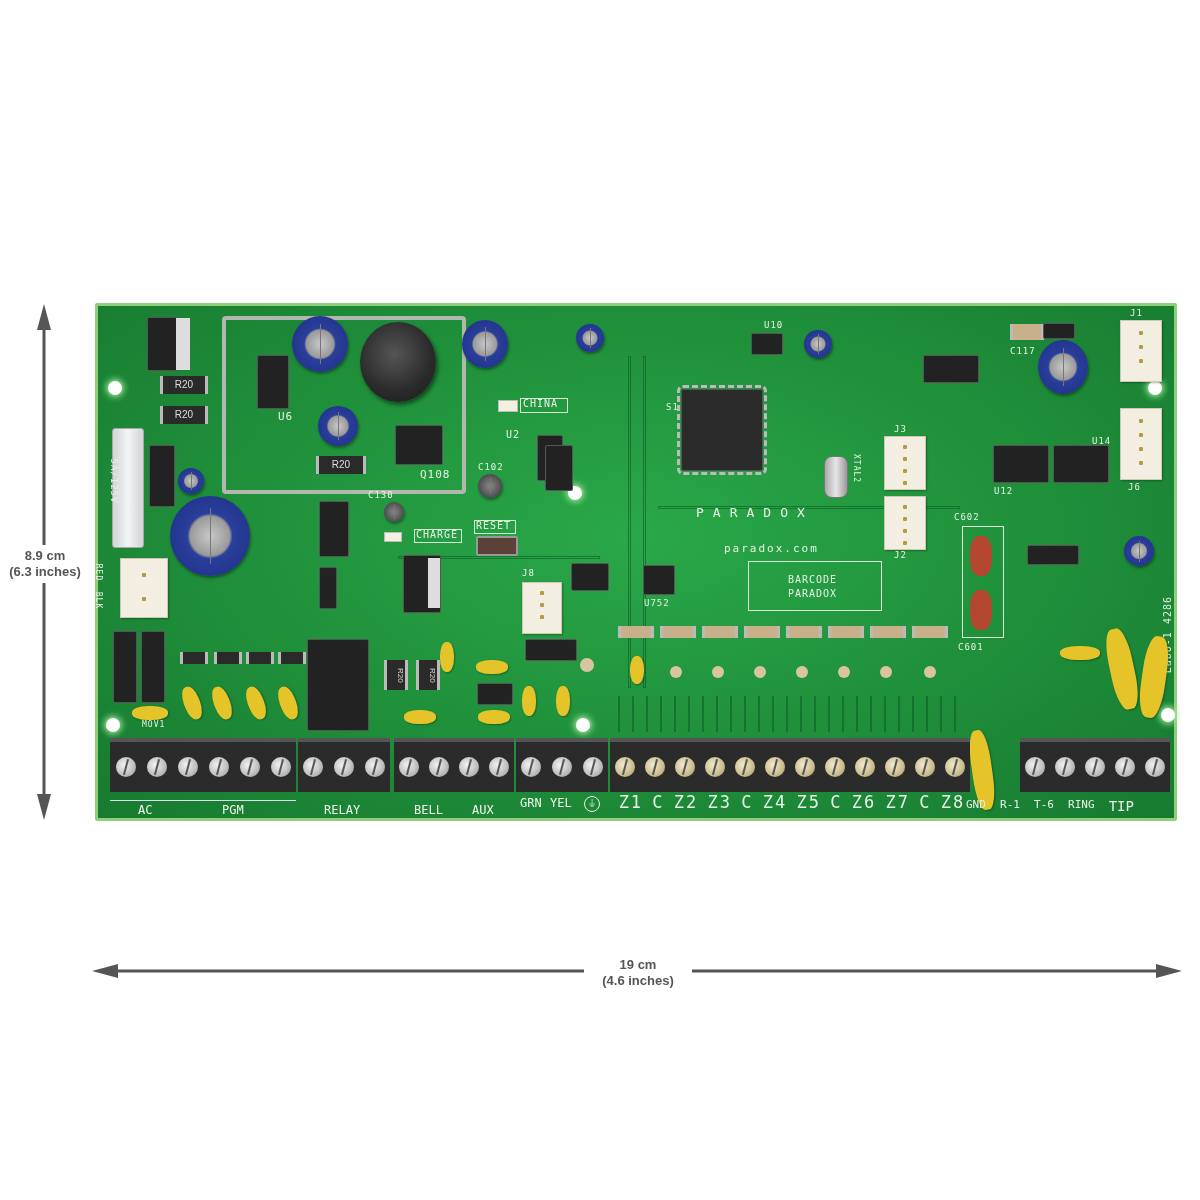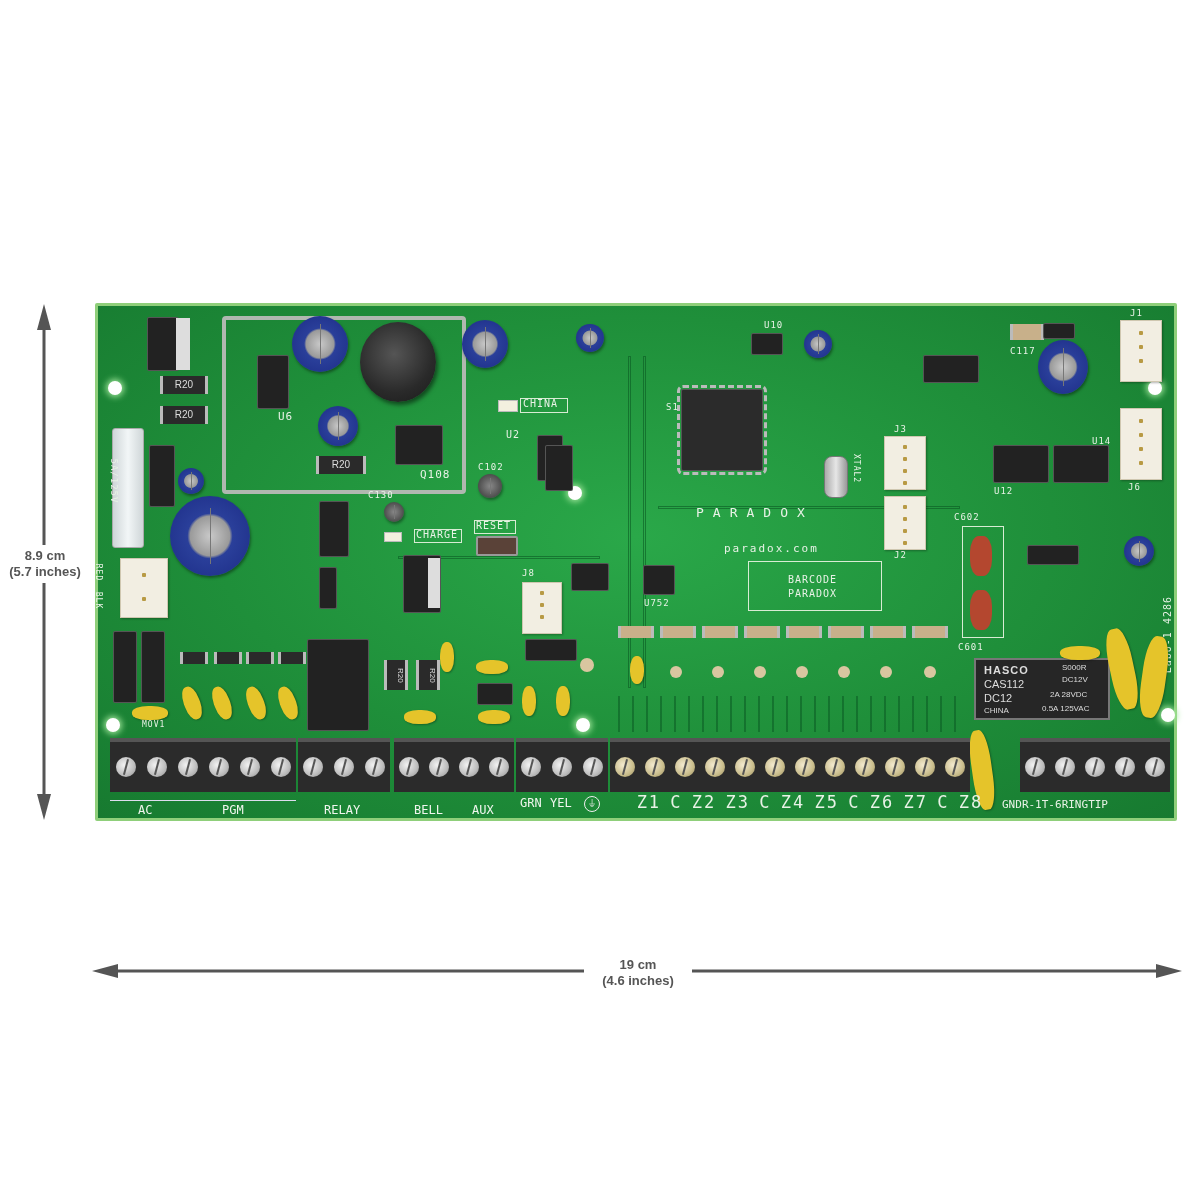--- a/index.html
+++ b/index.html
@@ -45,21 +45,21 @@
   <polygon points="44,304 37,330 51,330" fill="#555"></polygon>
   <polygon points="44,820 37,794 51,794" fill="#555"></polygon>
 
   <line x1="106" y1="971" x2="1168" y2="971" stroke="#555" stroke-width="3"></line>
   <polygon points="92,971 118,964 118,978" fill="#555"></polygon>
   <polygon points="1182,971 1156,964 1156,978" fill="#555"></polygon>
 </svg>
 
 <div class="dim-label" style="left:2px;top:545px;width:86px;padding:3px 0;">
   <div>8.9 cm</div>
-  <div>(5.7 inches)</div>
+  <div>(6.3 inches)</div>
 </div>
 
 <div class="dim-label" style="left:584px;top:957px;width:108px;padding:0;">
   <div>19 cm</div>
   <div>(4.6 inches)</div>
 </div>
 
 <div class="pcb">
 
   <div class="hole" style="left:10px;top:75px"></div>
@@ -236,30 +236,20 @@
 
   <div class="silkbox" style="left:864px;top:220px;width:40px;height:110px"></div>
   <div class="silk" style="left:856px;top:206px;font-size:9px">C602</div>
   <div class="abs" style="left:872px;top:230px;width:22px;height:40px;background:#b4472f;border-radius:40%"></div>
   <div class="abs" style="left:872px;top:284px;width:22px;height:40px;background:#b4472f;border-radius:40%"></div>
   <div class="silk" style="left:860px;top:336px;font-size:9px">C601</div>
   <div class="ic" style="left:930px;top:240px;width:50px;height:18px"></div>
   <div class="cap" style="left:1026px;top:230px;width:30px;height:30px"></div>
   <div class="silk" style="left:1064px;top:290px;font-size:10px;writing-mode:vertical-rl;transform:rotate(180deg)"><span>Labo-1</span> <span>4286</span></div>
 
-  <div class="relay" style="left:876px;top:352px;width:136px;height:62px">
-    <div class="abs" style="left:8px;top:4px;font-size:11px;font-weight:bold;letter-spacing:1px">HASCO</div>
-    <div class="abs" style="left:8px;top:18px;font-size:11px">CAS112</div>
-    <div class="abs" style="left:8px;top:32px;font-size:11px">DC12</div>
-    <div class="abs" style="left:8px;top:46px;font-size:8px">CHINA</div>
-    <div class="abs" style="left:86px;top:3px;font-size:8px">S000R</div>
-    <div class="abs" style="left:86px;top:15px;font-size:8px">DC12V</div>
-    <div class="abs" style="left:74px;top:30px;font-size:8px">2A 28VDC</div>
-    <div class="abs" style="left:66px;top:44px;font-size:8px">0.5A 125VAC</div>
-  </div>
   <div class="yellow" style="left:1012px;top:322px;width:24px;height:82px;transform:rotate(-12deg);border-radius:40%"></div>
   <div class="yellow" style="left:1044px;top:330px;width:24px;height:82px;transform:rotate(8deg);border-radius:40%"></div>
   <div class="yellow" style="left:962px;top:340px;width:40px;height:14px"></div>
   <div class="yellow" style="left:874px;top:424px;width:20px;height:80px;border-radius:40%;transform:rotate(-8deg)"></div>
 
   <div class="tb" style="left:12px;width:186px">
     <div class="screw"></div>
       <div class="screw"></div>
       <div class="screw"></div>
       <div class="screw"></div>
@@ -307,35 +297,35 @@
   <div class="abs" style="left:12px;top:494px;width:186px;height:1px;background:#dde"></div>
   <div class="label-row" style="left:40px">AC</div>
   <div class="label-row" style="left:124px">PGM</div>
   <div class="label-row" style="left:226px">RELAY</div>
   <div class="label-row" style="left:316px">BELL</div>
   <div class="label-row" style="left:374px">AUX</div>
   <div class="label-row" style="left:422px;top:490px">GRN</div>
   <div class="label-row" style="left:452px;top:490px">YEL</div>
   <div class="abs" style="left:486px;top:490px;width:14px;height:14px;border:1.5px solid #eee;border-radius:50%;color:#eee;font-size:10px;text-align:center;line-height:14px">⏚</div>
 
-  <div class="abs" style="left:534px;top:486px;width:356px;display:flex;justify-content:space-around">
+  <div class="abs" style="left:516px;top:486px;width:356px;display:flex;justify-content:space-around">
     <span class="silk zlabel" style="position:static">Z1</span>
     <span class="silk zlabel" style="position:static">C</span>
     <span class="silk zlabel" style="position:static">Z2</span>
     <span class="silk zlabel" style="position:static">Z3</span>
     <span class="silk zlabel" style="position:static">C</span>
     <span class="silk zlabel" style="position:static">Z4</span>
     <span class="silk zlabel" style="position:static">Z5</span>
     <span class="silk zlabel" style="position:static">C</span>
     <span class="silk zlabel" style="position:static">Z6</span>
     <span class="silk zlabel" style="position:static">Z7</span>
     <span class="silk zlabel" style="position:static">C</span>
     <span class="silk zlabel" style="position:static">Z8</span>
   </div>
 
-  <div class="abs" style="left:904px;top:492px;width:168px;display:flex;">
+  <div class="abs" style="left:868px;top:492px;width:168px;display:flex;justify-content:space-between">
     <span class="silk" style="position:static;font-size:11px;letter-spacing:0">GND</span>
     <span class="silk" style="position:static;font-size:11px;letter-spacing:0">R-1</span>
     <span class="silk" style="position:static;font-size:11px;letter-spacing:0">T-6</span>
     <span class="silk" style="position:static;font-size:11px;letter-spacing:0">RING</span>
-    <span class="silk" style="position:static;font-size:11px;letter-spacing:0">TIP</span>
+    <span class="silk" style="position:static;font-size:14px;letter-spacing:0">TIP</span>
   </div>
 </div>
 
 </body></html>

